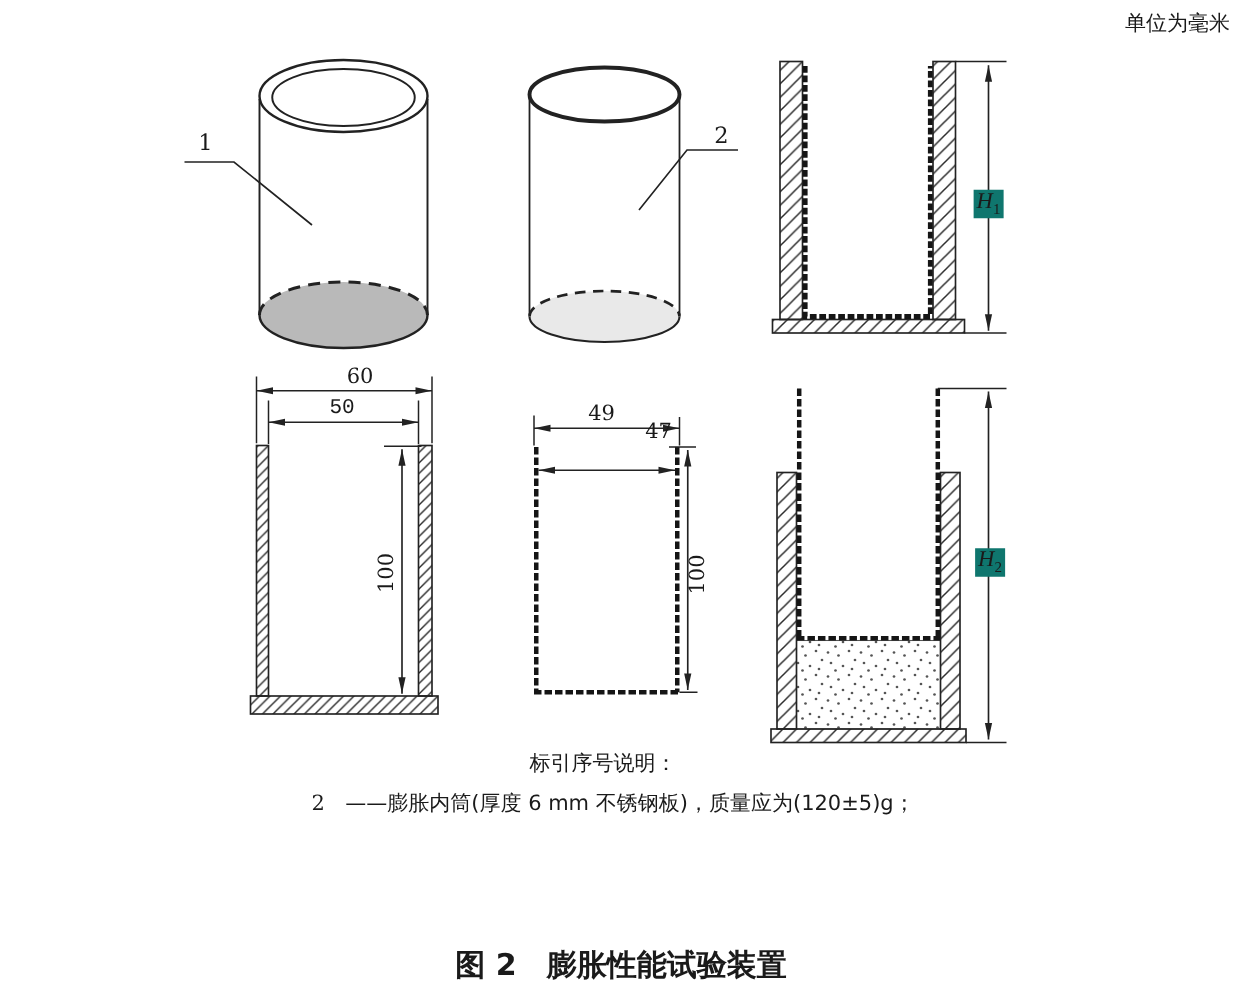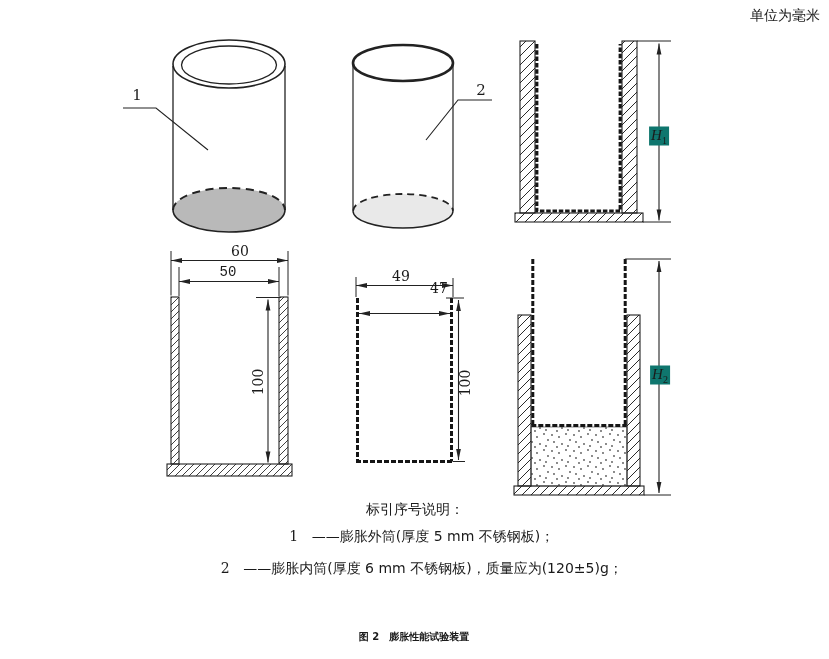--- a/index.html
+++ b/index.html
@@ -10,26 +10,26 @@
   .num{font-family:"DejaVu Serif","Liberation Serif",serif;font-size:14px;
        transform:translate(-50%,-50%);}
   .num.rot{transform:translate(-50%,-50%) rotate(-90deg);}
   .callout{font-family:"DejaVu Serif","Liberation Serif",serif;font-size:15px;
            transform:translate(-50%,-50%);}
   .hlabel{font-family:Liberation Serif, serif;font-size:15px;
           transform:translate(-50%,-50%);background:#0f766e;padding:0 2px;}
   .hlabel i{font-style:italic;}
   .hlabel sub,.lead sub{font-size:10px;}
   #unit-note{top:7px;right:9px;font-size:14px;}
-  #legend{left:35px;top:496px;font-size:14px;line-height:26.6px;width:760px;}
+  #legend{left:22px;top:496px;font-size:14px;line-height:26.6px;width:760px;}
   .legend-row .lead{display:inline-block;width:36px;
         font-family:"DejaVu Serif","Liberation Serif",serif;}
   .legend-row .lead.it{font-style:italic;}
   #caption{left:414px;top:630px;transform:translateX(-50%);
-           font-size:10px;font-weight:bold;}
+           font-size:20px;font-weight:bold;}
 </style>
 </head>
 <body>
 
 <div id="stage">
 
   <svg id="drawing" width="829" height="659" viewBox="0 0 829 659">
     <defs>
       <marker id="arr" markerWidth="13" markerHeight="9" refX="12" refY="4.5" orient="auto-start-reverse" markerUnits="userSpaceOnUse">
         <path d="M1,2.1 L12,4.5 L1,6.9 Z" fill="#222"></path>
@@ -144,18 +144,17 @@
   <div class="txt num rot" style="left:258px;top:382px;">100</div>
   <div class="txt num" style="left:401px;top:276px;">49</div>
   <div class="txt num" style="left:401px;top:288px;margin-left:38px;">47</div>
   <div class="txt num rot" style="left:465px;top:383px;">100</div>
 
   <div class="txt hlabel" style="left:659px;top:136px;"><i>H</i><sub>1</sub></div>
   <div class="txt hlabel" style="left:660px;top:375px;"><i>H</i><sub>2</sub></div>
 
   <div id="legend" class="txt">
     <div>标引序号说明：</div>
-    <div class="legend-row"><span class="lead"><span>1</span><sub></sub></span><span>——膨胀外筒(厚度 5 mm 不锈钢板)；</span></div>
     <div class="legend-row"><span class="lead"><span>2</span><sub></sub></span><span>——膨胀内筒(厚度 6 mm 不锈钢板)，质量应为(120±5)g；</span></div>
   </div>
 
   <div id="caption" class="txt">图 2　膨胀性能试验装置</div>
 </div>
 
 </body></html>

